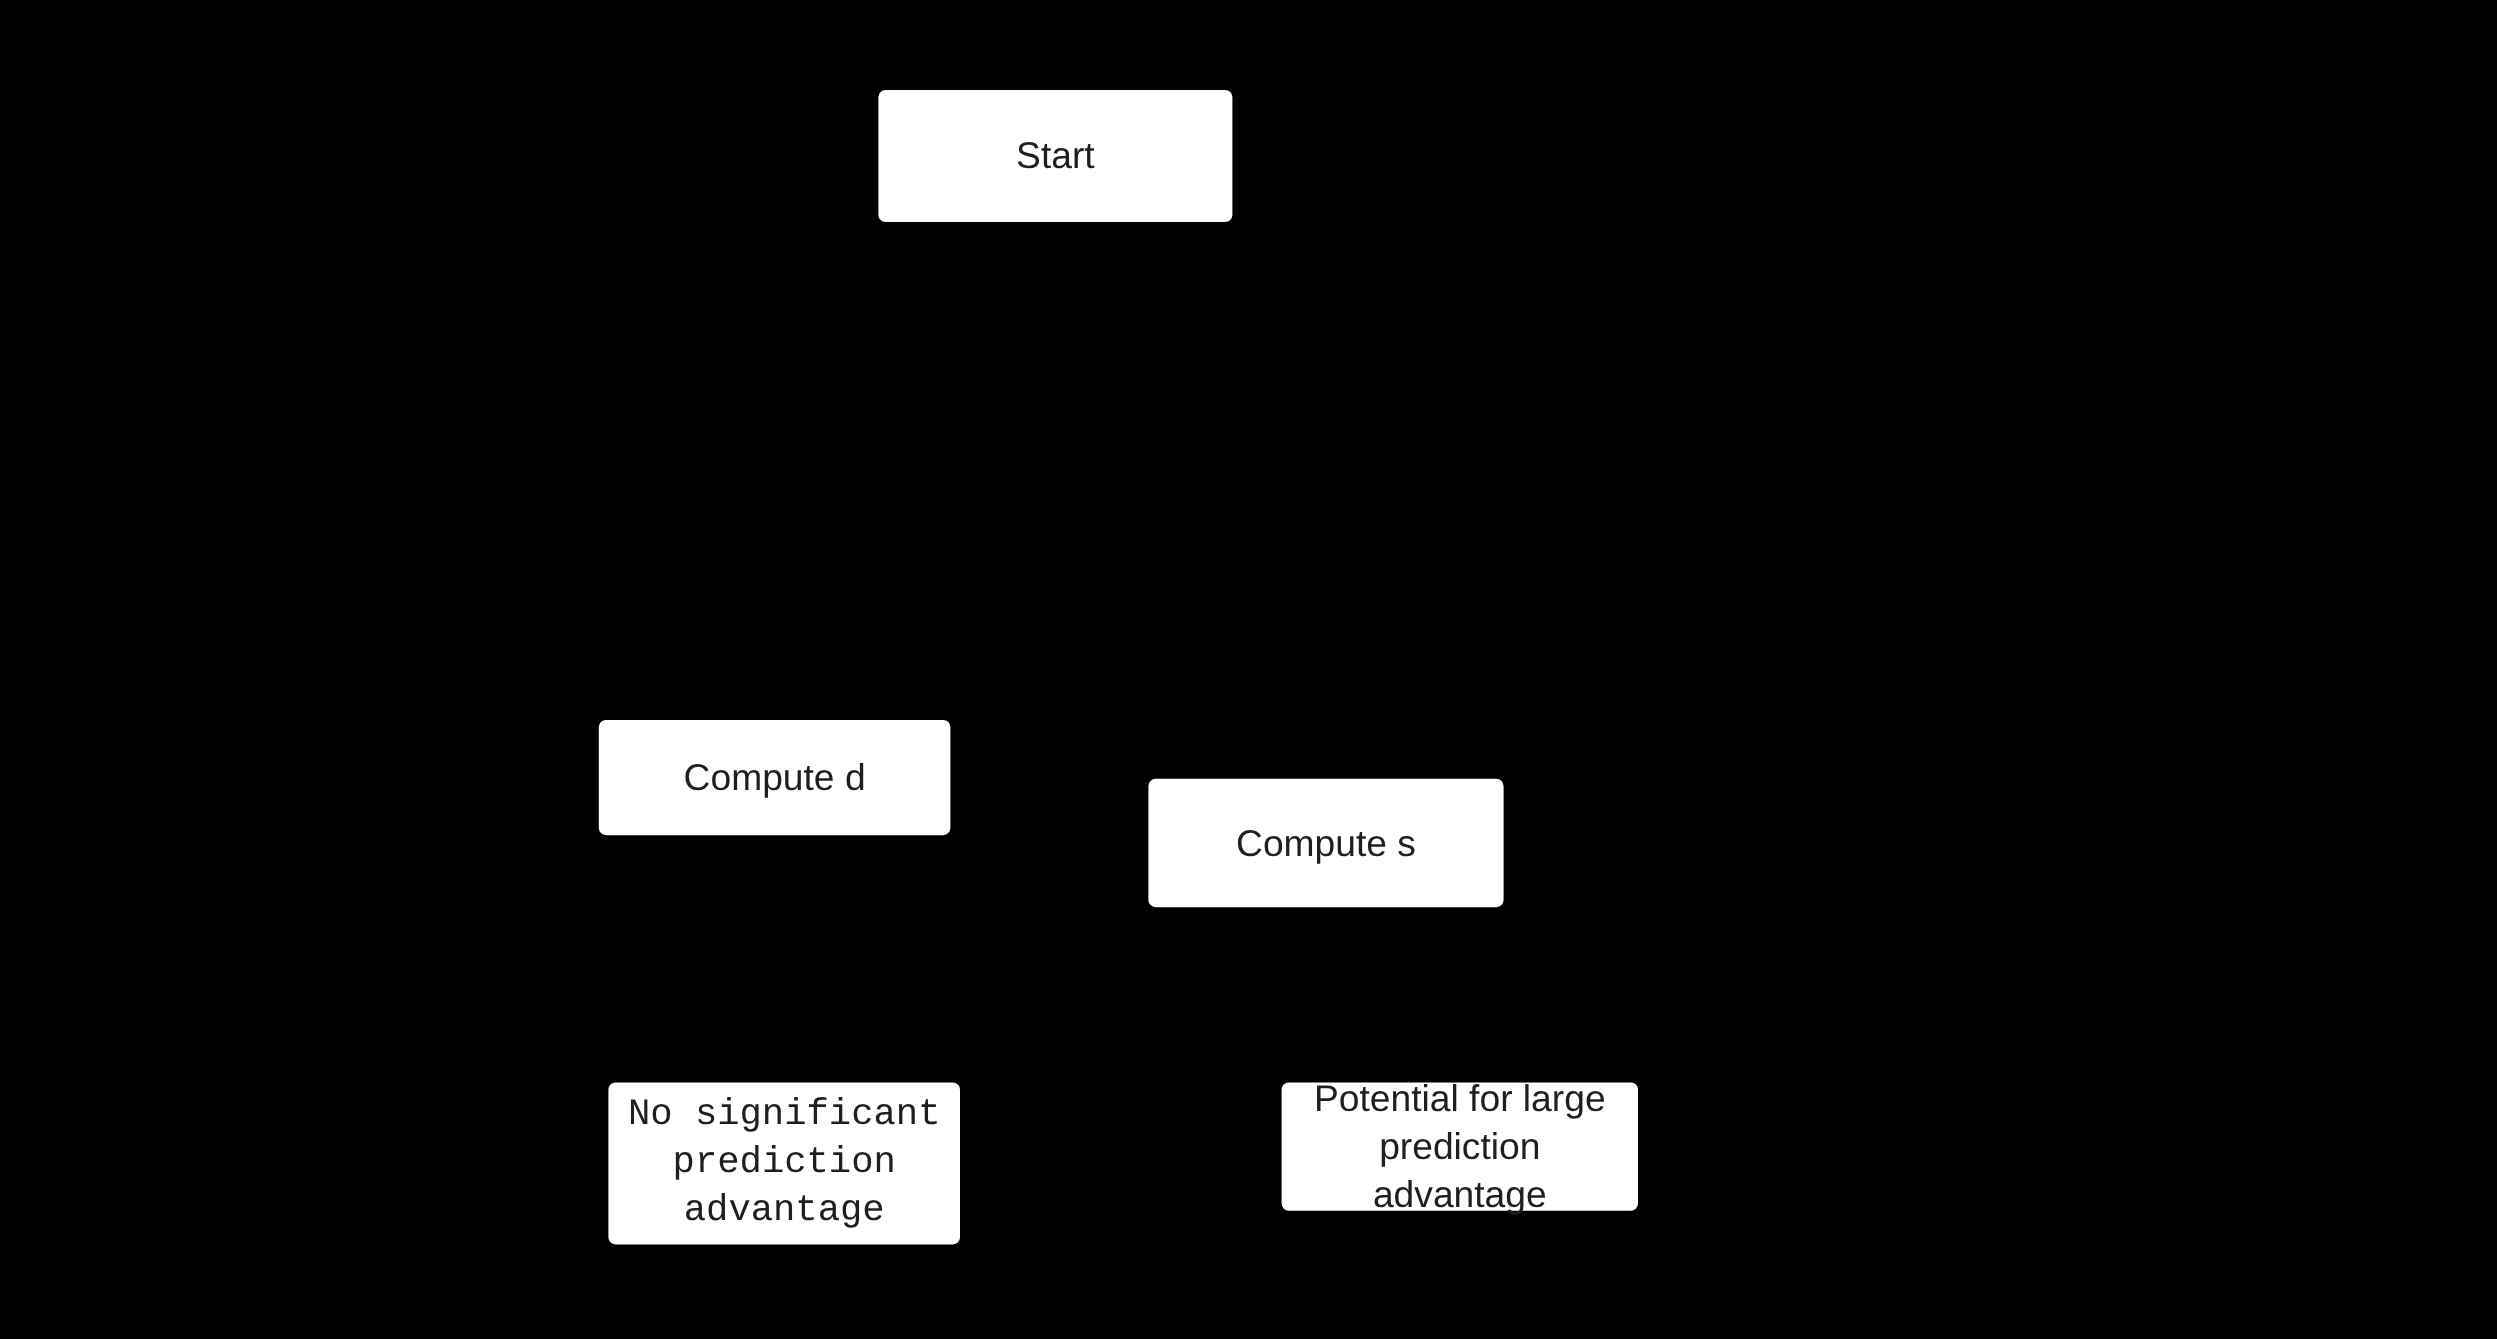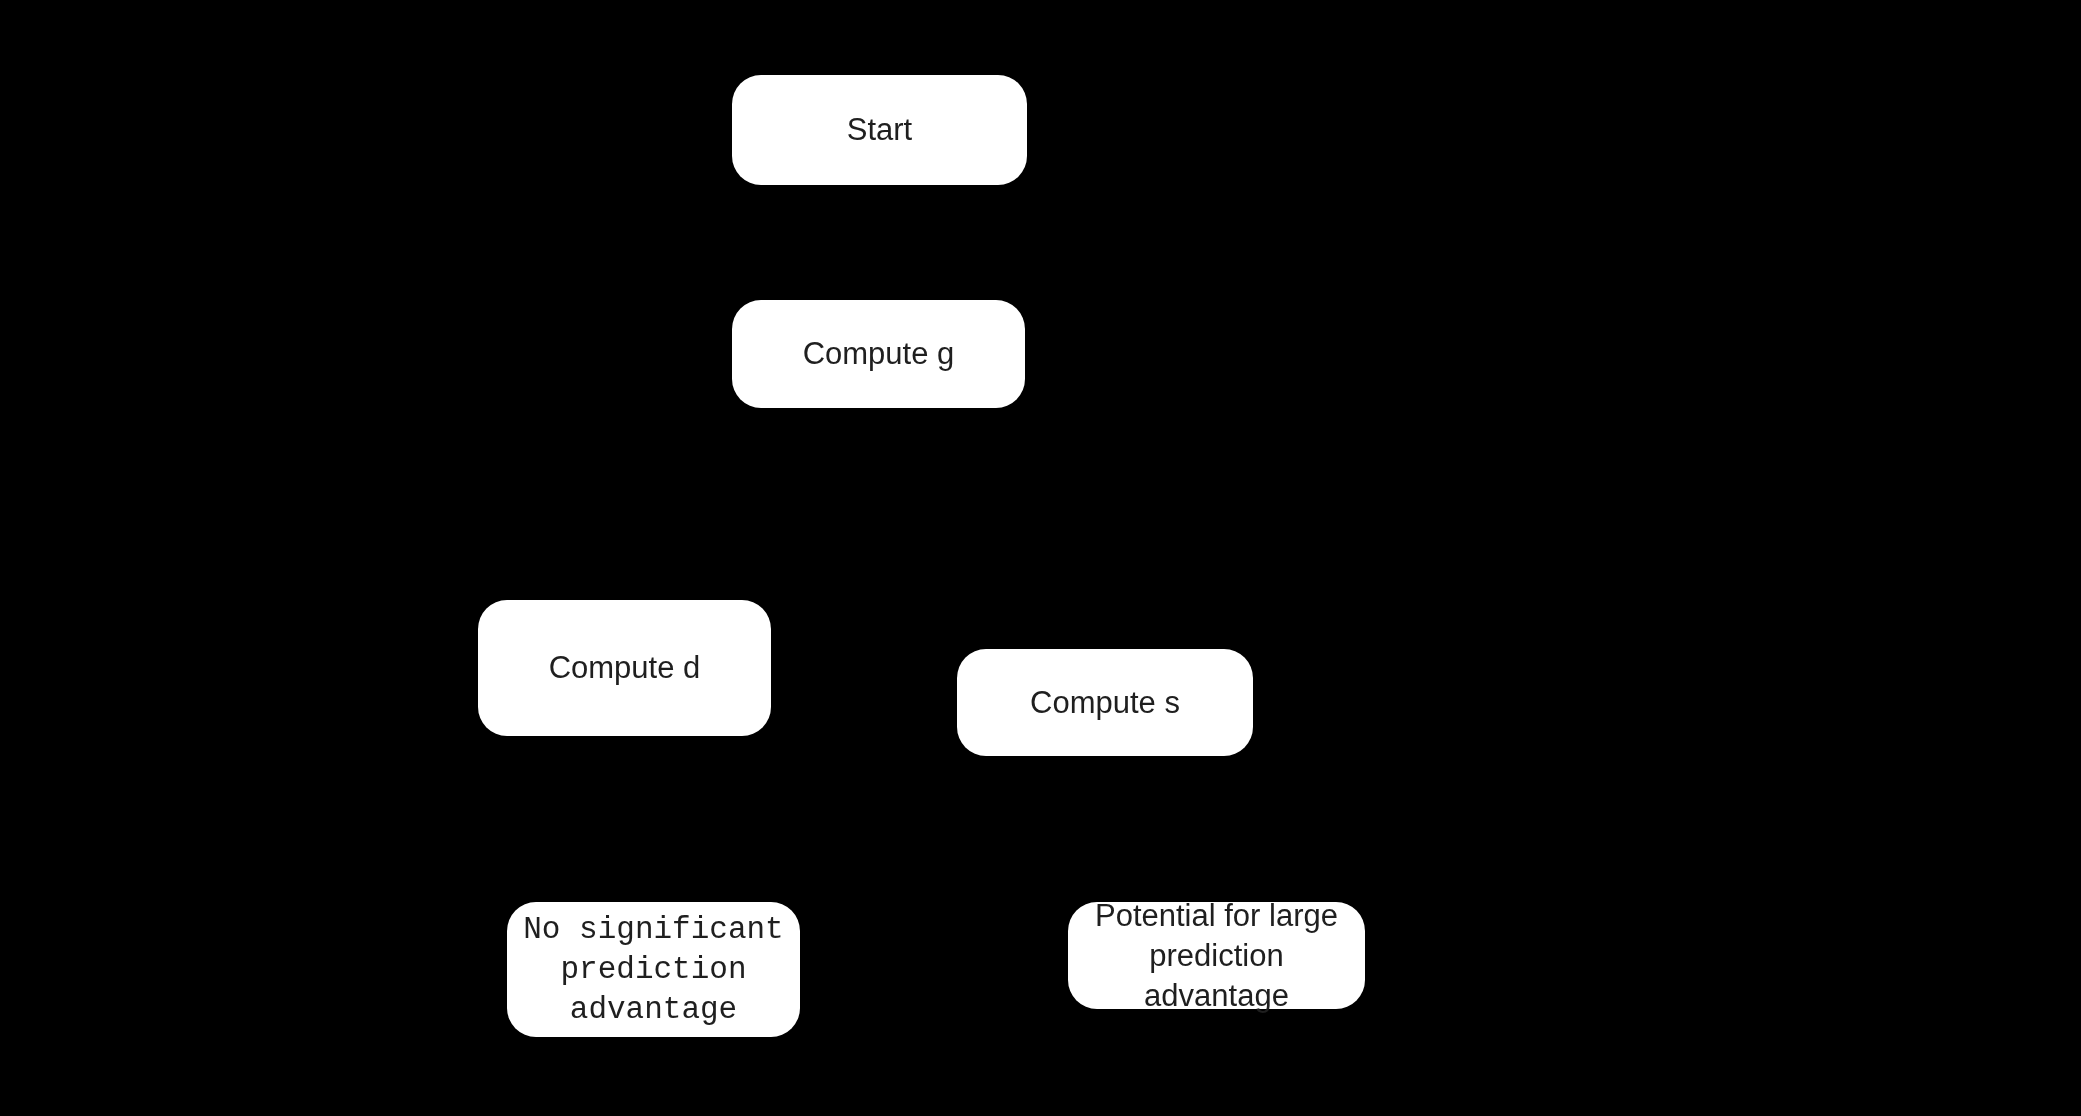--- a/index.html
+++ b/index.html
@@ -18,34 +18,34 @@
     position: absolute;
     left: 0;
     top: 0;
     width: 2081px;
     height: 1116px;
     background: #000000;
   }
   .node {
     position: absolute;
     background: #ffffff;
-    border-radius: 29px;
+    border-radius: 6px;
     color: #1f1f1f;
     font-size: 31px;
     line-height: 40px;
     display: flex;
     align-items: center;
     justify-content: center;
     text-align: center;
     box-sizing: border-box;
     padding: 8px 14px;
   }
   .node-start        { left: 732px;  top: 75px;  width: 295px; height: 110px; }
   .node-compute-g    { left: 732px;  top: 300px; width: 293px; height: 108px; }
-  .node-compute-d    { left: 478px;  top: 600px; width: 293px; height: 136px; }
+  .node-compute-d    { left: 499px;  top: 600px; width: 293px; height: 96px; }
   .node-compute-s    { left: 957px;  top: 601px; width: 296px; height: 107px; margin-top: 48px; }
   .node-no-adv       { left: 507px;  top: 902px; width: 293px; height: 135px; font-family: Liberation Mono, monospace; }
   .node-large-adv    { left: 1068px; top: 902px; width: 297px; height: 107px; }
 
   .stray-mark {
     position: absolute;
     left: 981px;
     top: 698px;
     width: 9px;
     height: 14px;
@@ -56,23 +56,20 @@
 </style>
 </head>
 <body>
 
 <div class="canvas">
 
   <div class="node node-start">
     <span>Start</span>
   </div>
 
-  <div class="node node-compute-g">
-    <span>Compute g</span>
-  </div>
 
   <div class="node node-compute-d">
     <span>Compute d</span>
   </div>
 
   <div class="node node-compute-s">
     <span>Compute s</span>
   </div>
 
   <div class="stray-mark"></div>

